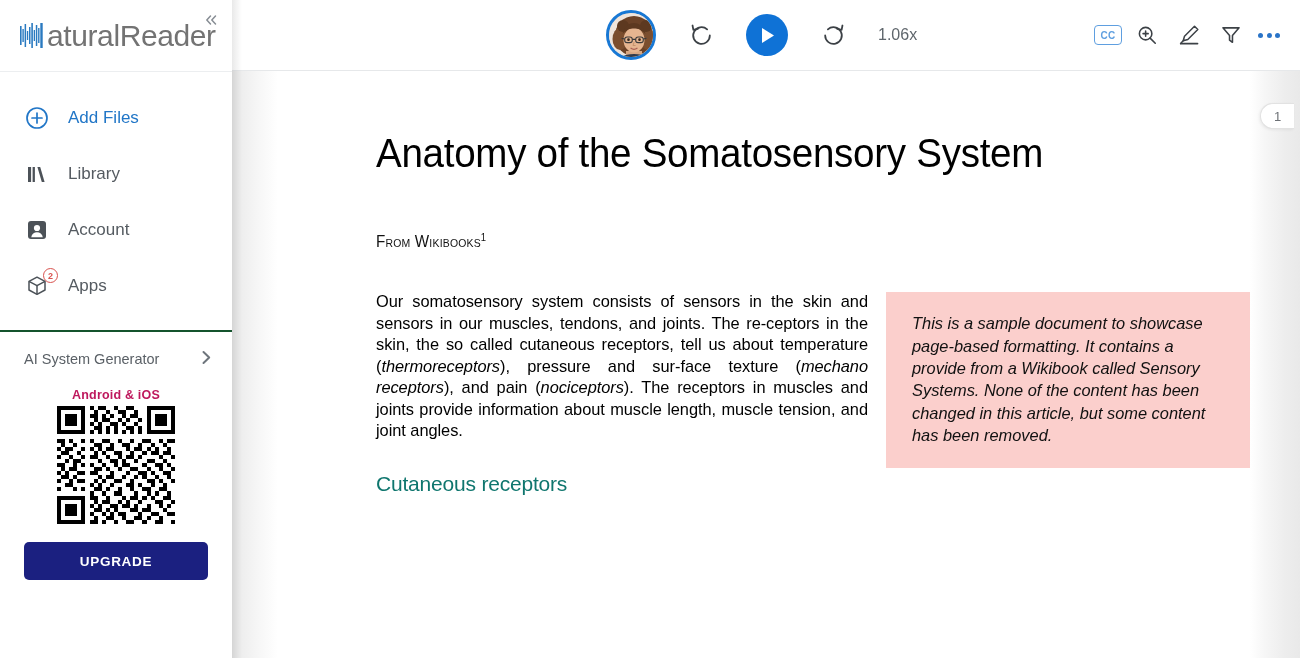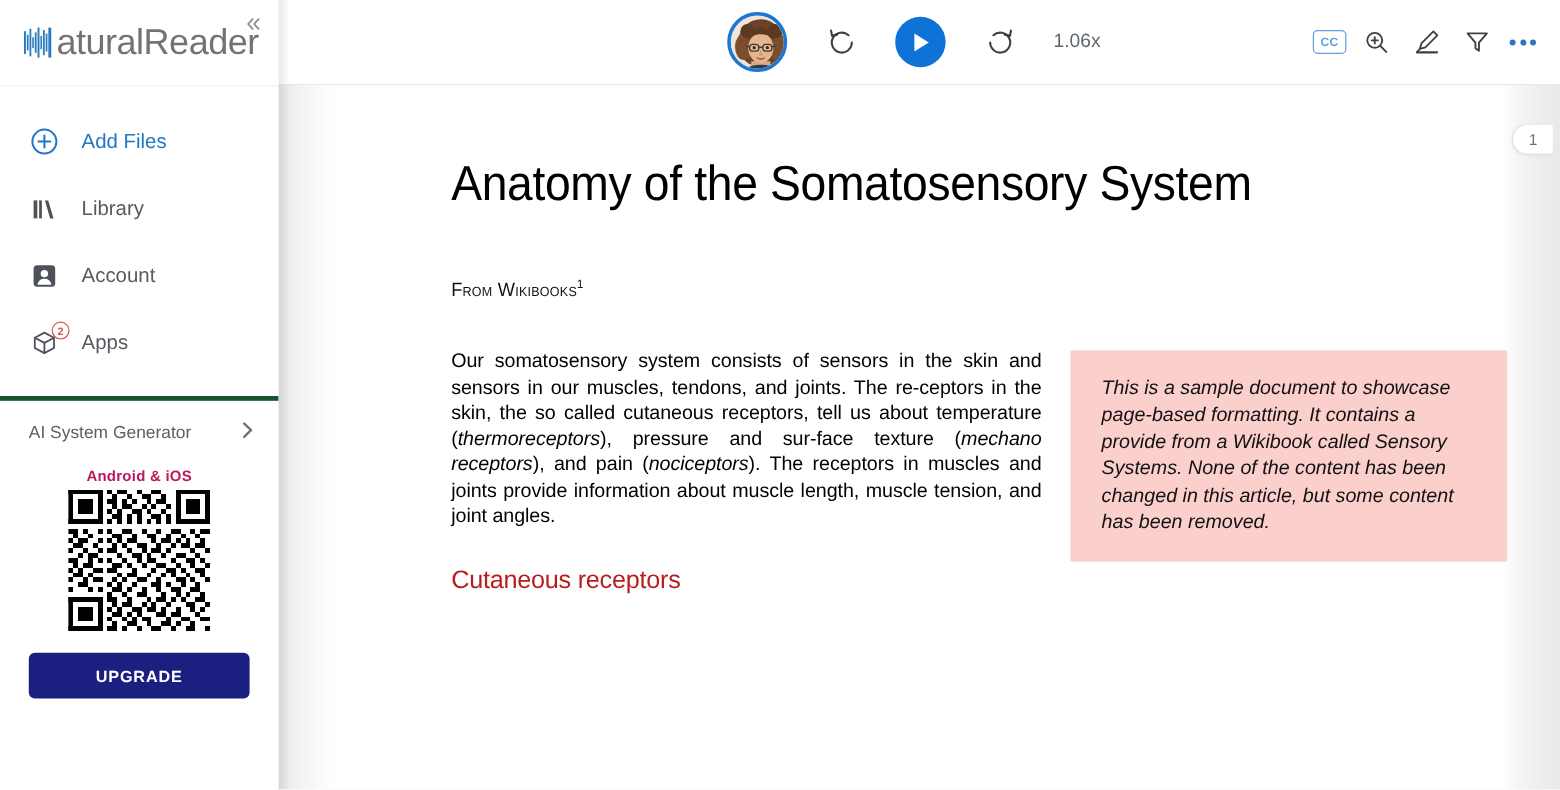--- a/index.html
+++ b/index.html
@@ -59,21 +59,21 @@
     right: 9px; top: 8px;
     width: 24px; height: 24px;
     display: flex; align-items: center; justify-content: center;
     color: #8a8f96;
     font-size: 15px;
     cursor: pointer;
   }
 
   .nav {
     padding-top: 18px;
-    border-bottom: 4px solid #14532d;
+    border-bottom: 2px solid #14532d;
     padding-bottom: 16px;
   }
   .nav-item {
     height: 56px;
     display: flex;
     align-items: center;
     padding-left: 24px;
     cursor: pointer;
     gap: 18px;
   }
@@ -303,40 +303,40 @@
     font-variant: small-caps;
     letter-spacing: 0.2px;
     transform: scaleX(0.95);
     transform-origin: left center;
   }
   .from-line sup { font-size: 10px; vertical-align: super; }
 
   .content-cols {
     margin-top: 40px;
     display: flex;
-    gap: 24px;
+    gap: 18px;
     align-items: flex-start;
   }
   .col-text {
     width: 492px;
     flex: 0 0 492px;
   }
   p.body {
     font-size: 16.4px;
     line-height: 1.31;
     color: #000;
     text-align: justify;
     hyphens: manual;
     letter-spacing: -0.05px;
   }
   p.body em { font-style: italic; }
   h2.section {
     font-size: 21px;
     font-weight: 400;
-    color: #b91c1c;
+    color: #0f766e;
     margin-top: 30px;
     margin-bottom: 14px;
     letter-spacing: -0.2px;
   }
   .callout {
     width: 364px;
     flex: 0 0 364px;
     background: #fbcfcc;
     padding: 20px 22px 22px 26px;
     font-style: italic;

